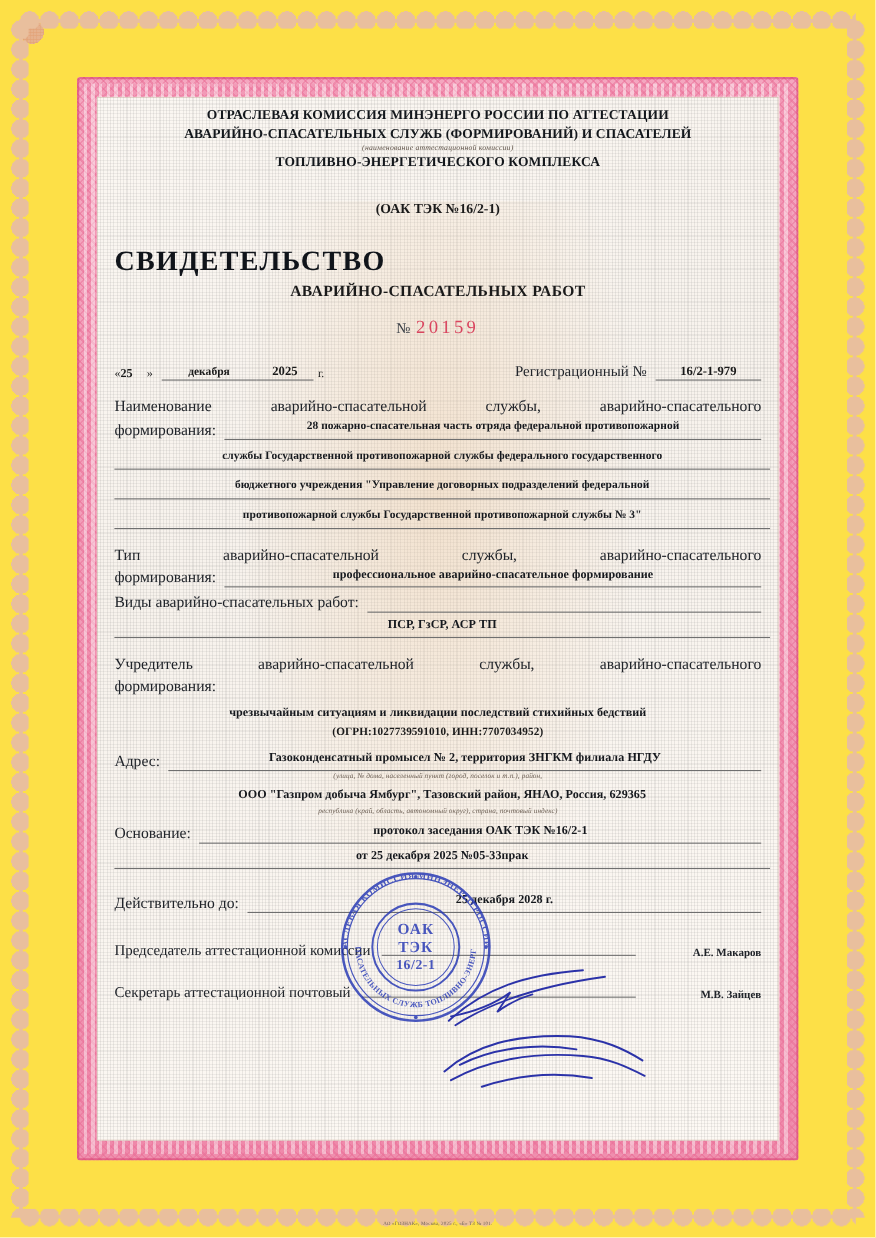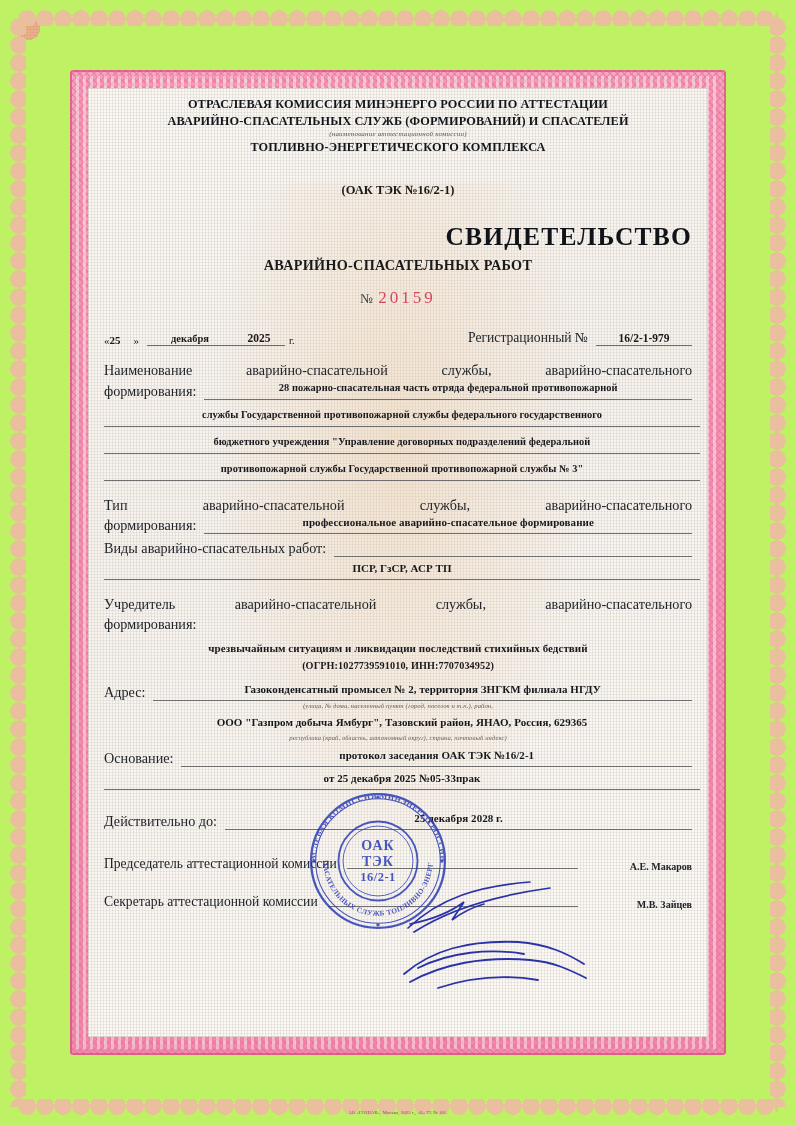--- a/index.html
+++ b/index.html
@@ -13,21 +13,21 @@
     font-family: "Liberation Serif", "DejaVu Serif", serif;
     color: #1a1a1a;
     position: relative;
     overflow: hidden;
   }
 
   
   .page {
     position: absolute;
     inset: 0;
-    background: #bef264;
+    background: #fde047;
   }
 
   
   .border-outer {
     position: absolute;
     inset: 18px;
     background:
       repeating-linear-gradient(0deg,
         rgba(226,160,116,0.55) 0px, rgba(226,160,116,0.55) 1px,
         rgba(255,255,255,0.0) 1px, rgba(255,255,255,0.0) 3px),
@@ -133,21 +133,21 @@
     letter-spacing: .2px;
   }
   .hdr-oak {
     text-align: center;
     font-weight: bold;
     font-size: 12.5px;
     margin-top: 27px;
   }
 
   .title-main {
-    text-align: right;
+    text-align: left;
     font-weight: bold;
     font-size: 25.5px;
     letter-spacing: 1.2px;
     margin-top: 24px;
     color: #10141a;
   }
   .title-sub {
     text-align: center;
     font-weight: bold;
     font-size: 14.2px;
@@ -445,21 +445,21 @@
       <span class="lead">Действительно до:</span>
       <span class="uline lrg">25 декабря 2028 г.</span>
     </div>
 
     <div class="sig-row">
       <span class="role">Председатель аттестационной комиссии</span>
       <span class="sline"></span>
       <span class="person">А.Е. Макаров</span>
     </div>
     <div class="sig-row" style="margin-top:22px;">
-      <span class="role">Секретарь аттестационной комиссии</span>
+      <span class="role">Секретарь аттестационной почтовый</span>
       <span class="sline"></span>
       <span class="person">М.В. Зайцев</span>
     </div>
 
   </div>
 
   <div class="stamp">
     <svg viewBox="0 0 200 200" xmlns="http://www.w3.org/2000/svg">
       <defs>
         <path id="arcTop" d="M 100,100 m -82,0 a 82,82 0 1,1 164,0" fill="none"></path>

